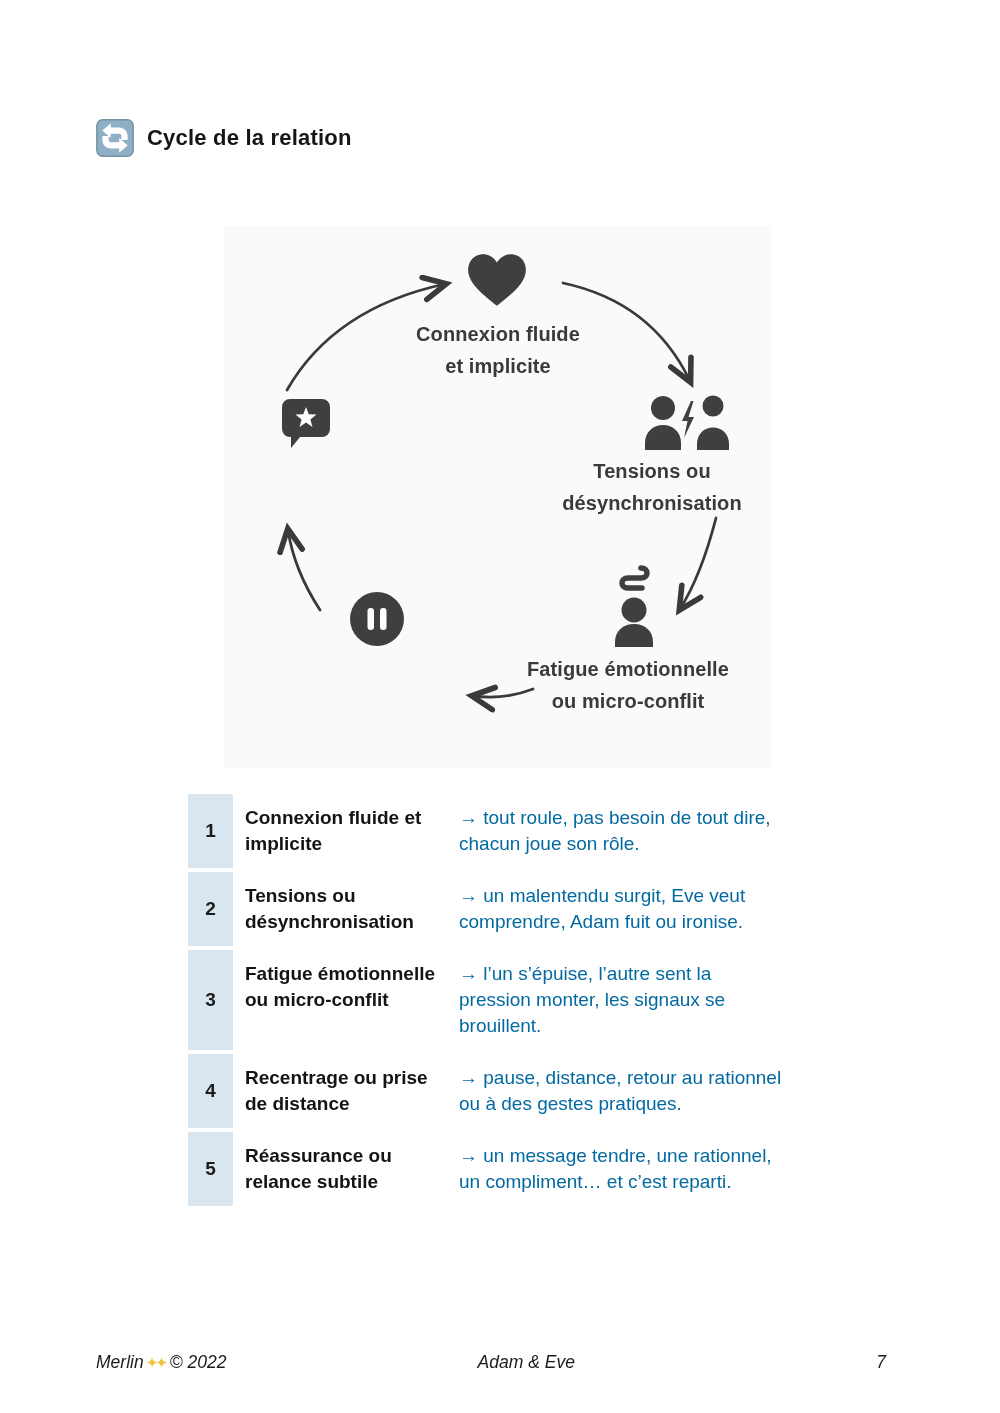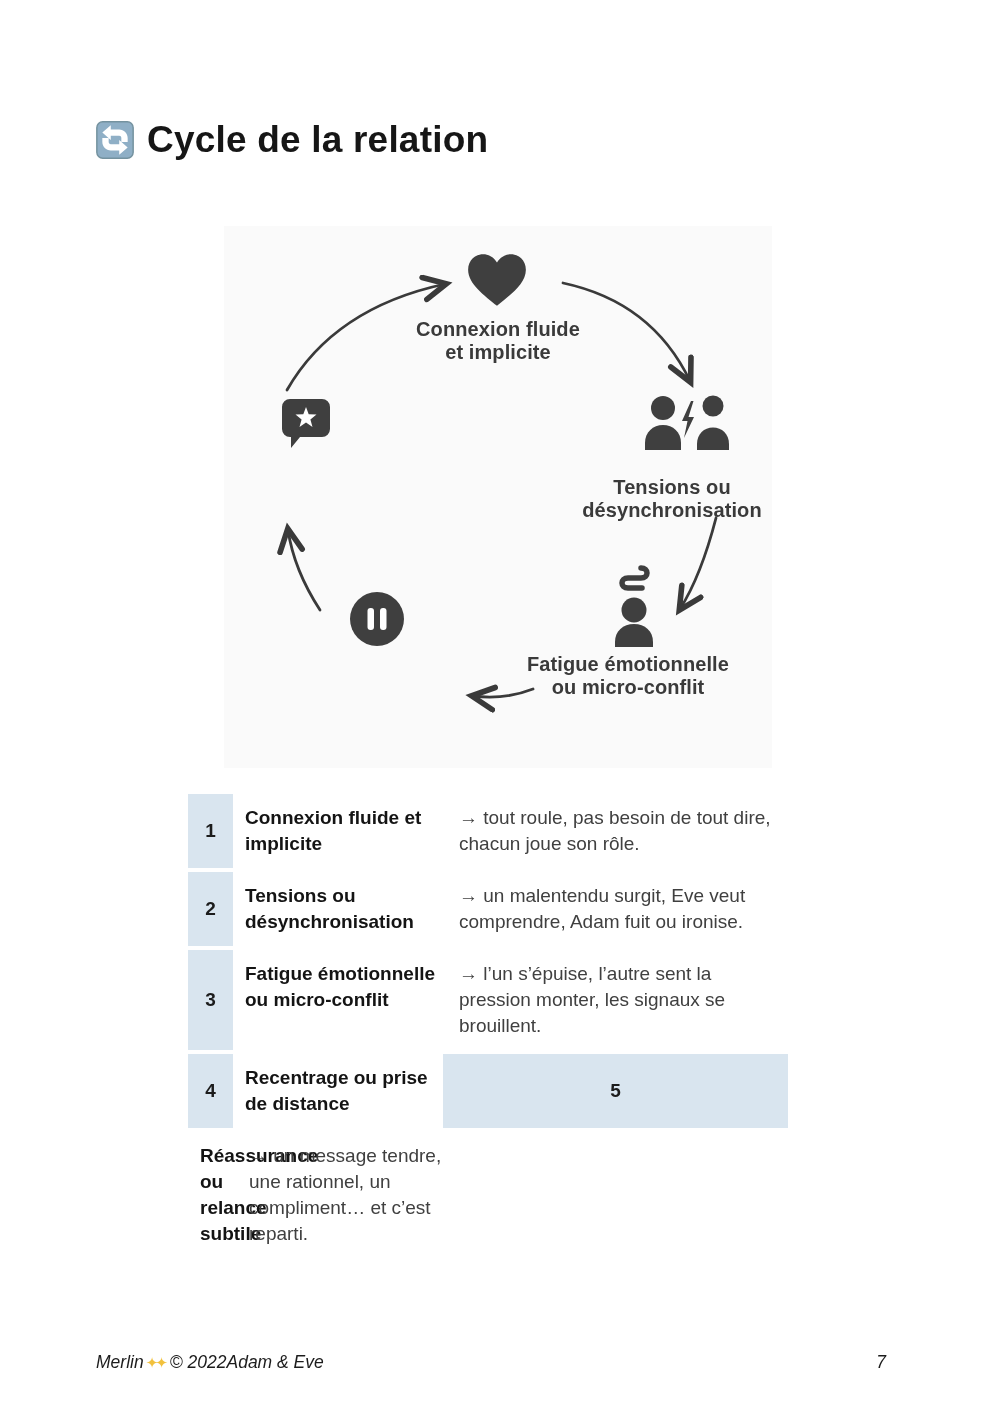--- a/index.html
+++ b/index.html
@@ -3,59 +3,59 @@
 <meta charset="utf-8">
 <style>
   html,body{margin:0;padding:0;background:#fff;}
   .page{
     position:relative;width:1000px;height:1413px;background:#ffffff;
     font-family:"Liberation Sans", sans-serif;color:#1c1c1c;overflow:hidden;
   }
   
   .header{position:absolute;left:96px;top:119px;display:flex;align-items:center;gap:13px;}
   .title-icon{width:38px;height:38px;flex:0 0 auto;}
-  .page-title{font-size:37px;font-weight:700;color:#161616;letter-spacing:0.2px;}
+  .page-title{font-size:22px;font-weight:700;color:#161616;letter-spacing:0.2px;}
   
   .diagram-panel{
     position:absolute;left:224px;top:226px;width:548px;height:542px;
     background:#fafafa;
   }
   .arrows-svg{position:absolute;left:0;top:0;width:548px;height:542px;}
   .node-icon{position:absolute;}
   .node-label{
     position:absolute;width:240px;text-align:center;
-    font-size:20px;font-weight:700;color:#3a3a3a;line-height:23px;
+    font-size:20px;font-weight:700;color:#3a3a3a;line-height:32px;
     white-space:pre-line;letter-spacing:0.1px;
   }
   
   .stage-table{
     position:absolute;left:188px;top:794px;width:628px;
     display:grid;grid-template-columns:45px 210px 345px;
     column-gap:0;row-gap:4px;
   }
   .num-cell{
     background:#d9e5ef;display:flex;align-items:center;justify-content:center;
     font-size:19px;font-weight:700;color:#1c1c1c;
   }
   .label-cell{
     font-size:19px;font-weight:700;color:#141414;line-height:26px;
     padding:11px 6px 11px 12px;
   }
   .desc-cell{
-    font-size:19px;font-weight:400;color:#404040;line-height:26px;
+    font-size:19px;font-weight:400;color:#0369a1;line-height:26px;
     padding:11px 0 11px 16px;
   }
   
   .footer{
     position:absolute;left:96px;top:1352px;width:790px;
     display:flex;align-items:baseline;font-style:italic;font-size:17.5px;color:#1c1c1c;
   }
   .footer-left{display:flex;align-items:baseline;gap:2px;white-space:nowrap;}
   .sparkles{color:#f2c13d;font-style:normal;font-size:15px;letter-spacing:-3px;margin-right:3px;}
-  .footer-center{flex:1;}
+  .footer-center{flex:1;text-align:center;}
   .footer-right{width:60px;text-align:right;font-style:italic;}
 </style>
 </head>
 <body>
 
 <div class="page">
 
   <div class="header">
     <span class="title-icon">
       <svg width="38" height="38" viewBox="0 0 36 36">
@@ -92,21 +92,21 @@
 
     <span class="node-icon" style="left:419px;top:169px;">
       <svg width="88" height="55" viewBox="0 0 88 55">
         <circle cx="20" cy="13" r="12" fill="#3f3f3f"></circle>
         <path d="M2 55 v-7 c0 -11 8 -18 18 -18 s18 7 18 18 v7 z" fill="#3f3f3f"></path>
         <circle cx="70" cy="11" r="10.5" fill="#3f3f3f"></circle>
         <path d="M54 55 v-6 c0 -10 7 -16.5 16 -16.5 s16 6.5 16 16.5 v6 z" fill="#3f3f3f"></path>
         <polygon points="48,6 39,26 44.5,26 41,43 51,22 45.5,22 50.5,6" fill="#3f3f3f"></polygon>
       </svg>
     </span>
-    <div class="node-label" style="left:328px;top:229px;margin-top:21px;">Tensions ou
+    <div class="node-label" style="left:308px;top:229px;">Tensions ou
 désynchronisation</div>
 
     <span class="node-icon" style="left:386px;top:337px;">
       <svg width="48" height="84" viewBox="0 0 48 84">
         <path d="M31 5 c8 0 8 10 0 10 h-13 c-8 0 -8 10 0 10 h14" fill="none" stroke="#3f3f3f" stroke-width="5.5" stroke-linecap="round"></path>
         <circle cx="24" cy="47" r="12.5" fill="#3f3f3f"></circle>
         <path d="M5 84 v-5 c0 -11 8 -18 19 -18 s19 7 19 18 v5 z" fill="#3f3f3f"></path>
       </svg>
     </span>
     <div class="node-label" style="left:284px;top:427px;text-align:center;">Fatigue émotionnelle
@@ -138,20 +138,21 @@
     <div class="num-cell">2</div>
     <div class="label-cell">Tensions ou désynchronisation</div>
     <div class="desc-cell">→ un malentendu surgit, Eve veut comprendre, Adam fuit ou ironise.</div>
 
     <div class="num-cell">3</div>
     <div class="label-cell">Fatigue émotionnelle ou micro-conflit</div>
     <div class="desc-cell">→ l’un s’épuise, l’autre sent la pression monter, les signaux se brouillent.</div>
 
     <div class="num-cell">4</div>
     <div class="label-cell">Recentrage ou prise de distance</div>
+    <div class="desc-cell">→ pause, distance, retour au rationnel ou à des gestes pratiques.</div>
 
     <div class="num-cell">5</div>
     <div class="label-cell">Réassurance ou relance subtile</div>
     <div class="desc-cell">→ un message tendre, une rationnel, un compliment… et c’est reparti.</div>
 
   </div>
 
   <div class="footer">
     <span class="footer-left">
       <span>Merlin</span>

